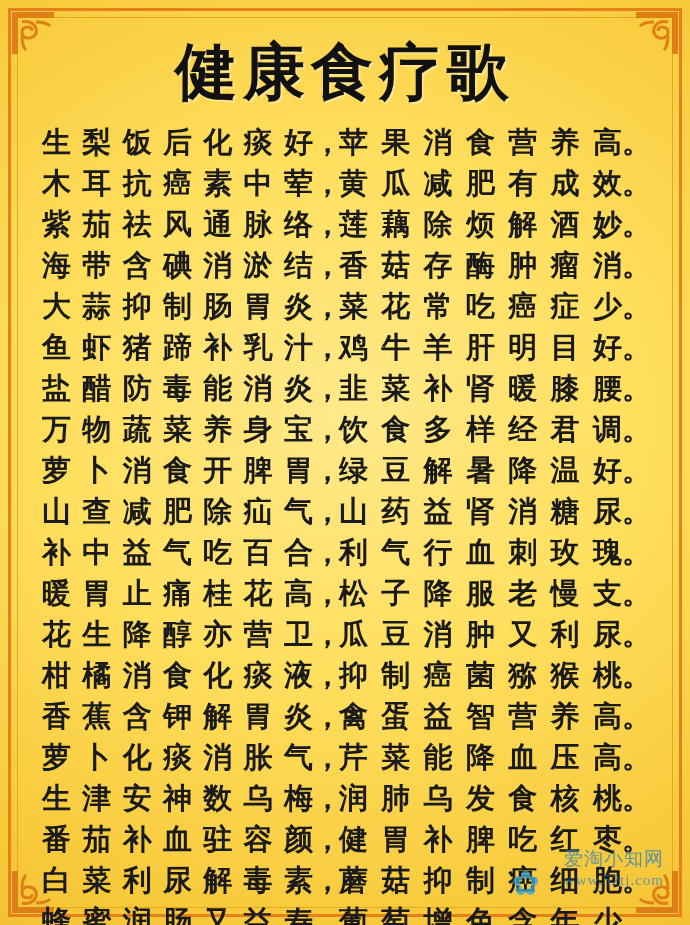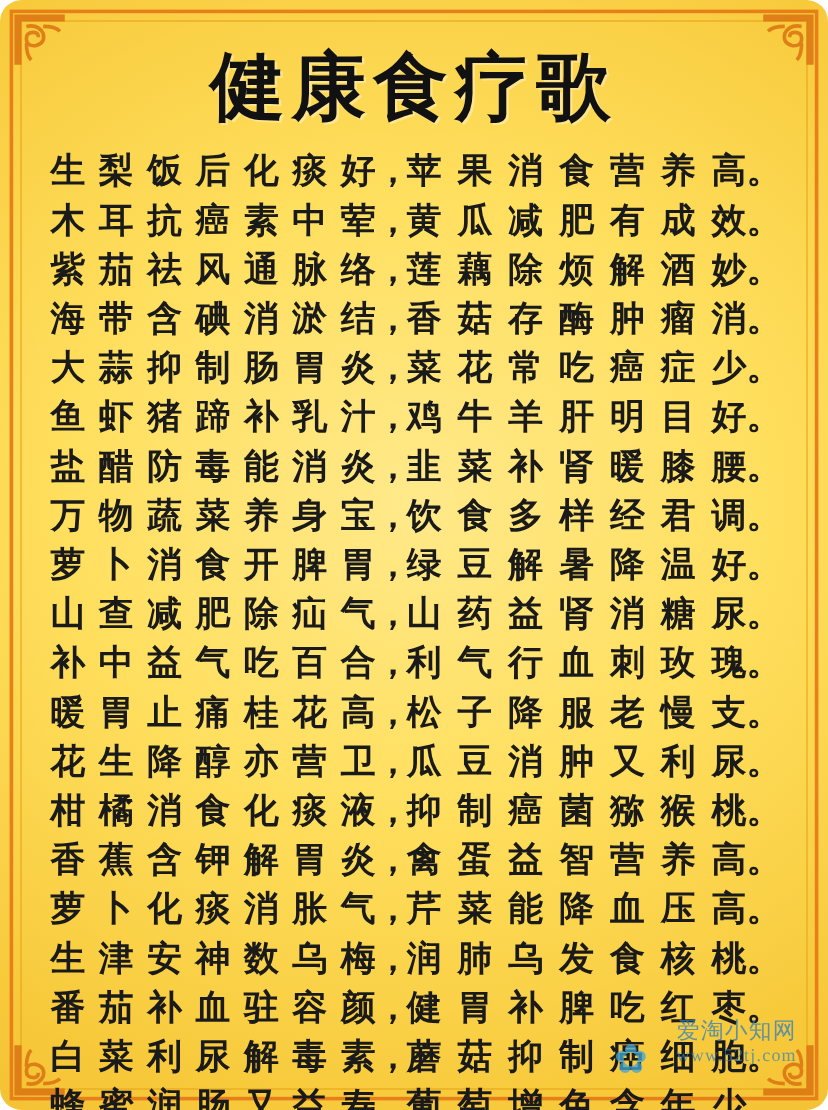--- a/index.html
+++ b/index.html
@@ -13,21 +13,20 @@
     font-family: "Liberation Sans", sans-serif;
   }
   .poster {
     position: relative;
     width: 690px;
     height: 925px;
     box-sizing: border-box;
     background:
       radial-gradient(ellipse 120% 80% at 50% 45%, #ffe98a 0%, #ffdf5e 35%, #f7c93a 70%, #eeb52a 100%);
     overflow: hidden;
-    border-radius: 18px;
   }
   
   .frame-outer {
     position: absolute;
     left: 8px; top: 8px; right: 8px; bottom: 8px;
     border: 3px solid #e8801a;
     box-sizing: border-box;
   }
   .frame-inner {
     position: absolute;

